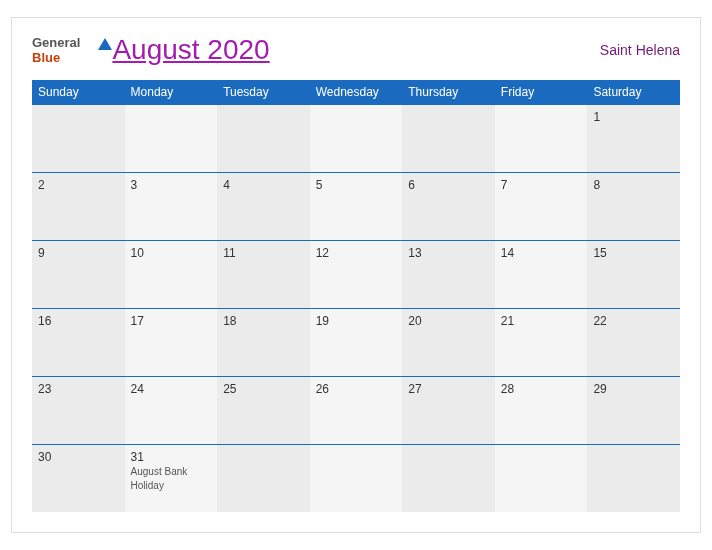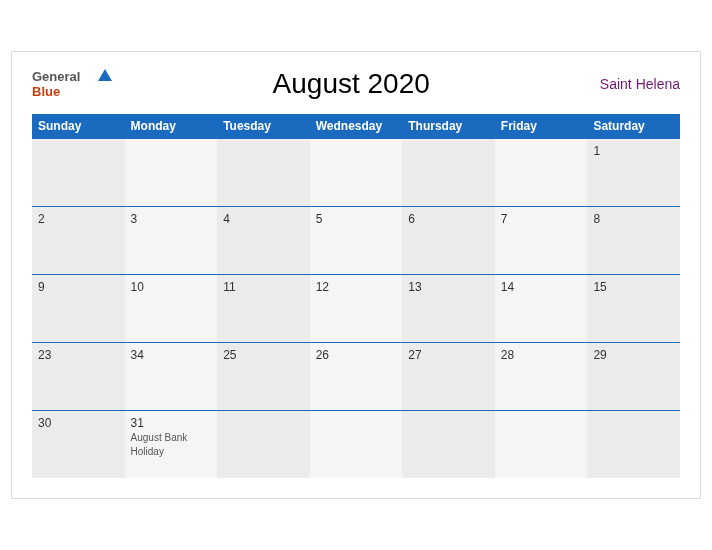--- a/index.html
+++ b/index.html
@@ -30,41 +30,41 @@
       font-weight: bold;
     }
     .logo-blue {
       font-size: 13px;
       color: #c2410c;
       font-weight: bold;
     }
     .calendar-title {
       font-size: 28px;
       font-weight: normal;
-      color: #000000;
-      text-align: center;
+      color: #a21caf;
       flex: 1;
+      text-decoration: underline;
     }
     .calendar-location {
       font-size: 14px;
       color: #701a75;
       text-align: right;
       min-width: 90px;
     }
     .calendar-grid {
       width: 100%;
       border-collapse: collapse;
     }
     .calendar-grid thead tr {
       background-color: #1a6abf;
     }
     .calendar-grid thead th {
       color: #fff;
       font-size: 12px;
-      font-weight: bold;
+      font-weight: normal;
       padding: 5px 6px;
       text-align: left;
       border: none;
       width: calc(100% / 7);
     }
     .calendar-grid tbody tr {
       border-top: 1.5px solid #1a6abf;
     }
     .calendar-grid tbody td {
       vertical-align: top;
@@ -95,21 +95,21 @@
     .logo-wrapper {
       display: flex;
       align-items: center;
     }
     .logo-text-group {
       display: flex;
       flex-direction: column;
     }
     .logo-top-row {
       display: flex;
-      align-items: flex-start;
+      align-items: flex-end;
       gap: 16px;
     }
     .triangle-icon {
       width: 0;
       height: 0;
       border-left: 7px solid transparent;
       border-right: 7px solid transparent;
       border-bottom: 12px solid #1a6abf;
       margin-left: 2px;
     }
@@ -197,24 +197,47 @@
           </td>
           <td>
             <span class="day-number">14</span>
           </td>
           <td>
             <span class="day-number">15</span>
           </td>
         </tr>
         <tr>
           <td>
+            <span class="day-number">16</span>
+          </td>
+          <td>
+            <span class="day-number">17</span>
+          </td>
+          <td>
+            <span class="day-number">18</span>
+          </td>
+          <td>
+            <span class="day-number">19</span>
+          </td>
+          <td>
+            <span class="day-number">20</span>
+          </td>
+          <td>
+            <span class="day-number">21</span>
+          </td>
+          <td>
+            <span class="day-number">22</span>
+          </td>
+        </tr>
+        <tr>
+          <td>
             <span class="day-number">23</span>
           </td>
           <td>
-            <span class="day-number">34</span>
+            <span class="day-number">24</span>
           </td>
           <td>
             <span class="day-number">25</span>
           </td>
           <td>
             <span class="day-number">26</span>
           </td>
           <td>
             <span class="day-number">27</span>
           </td>

